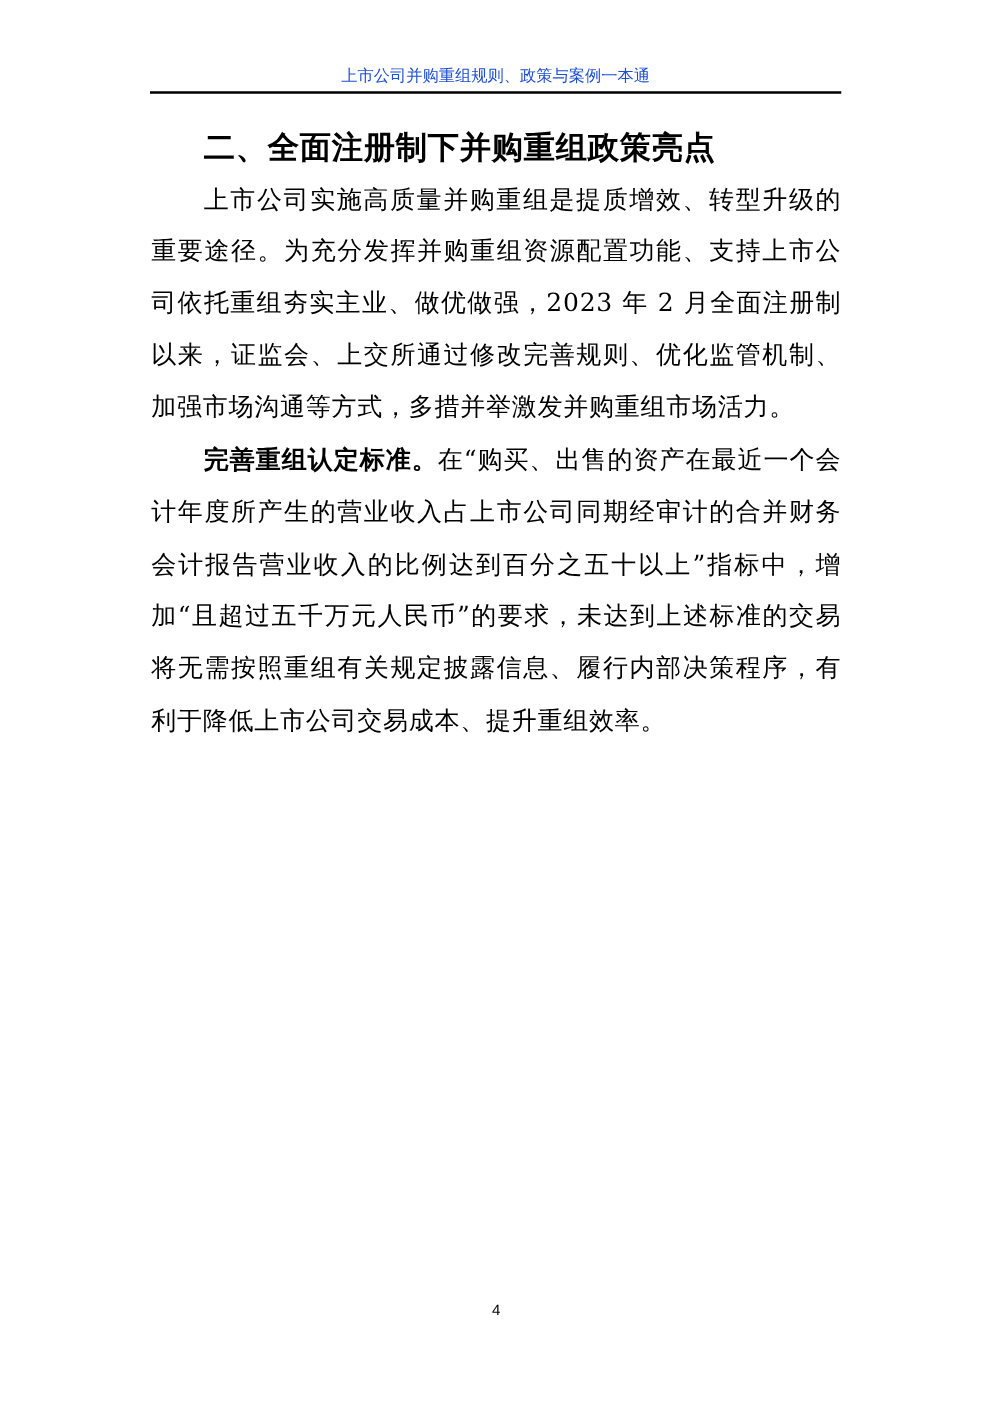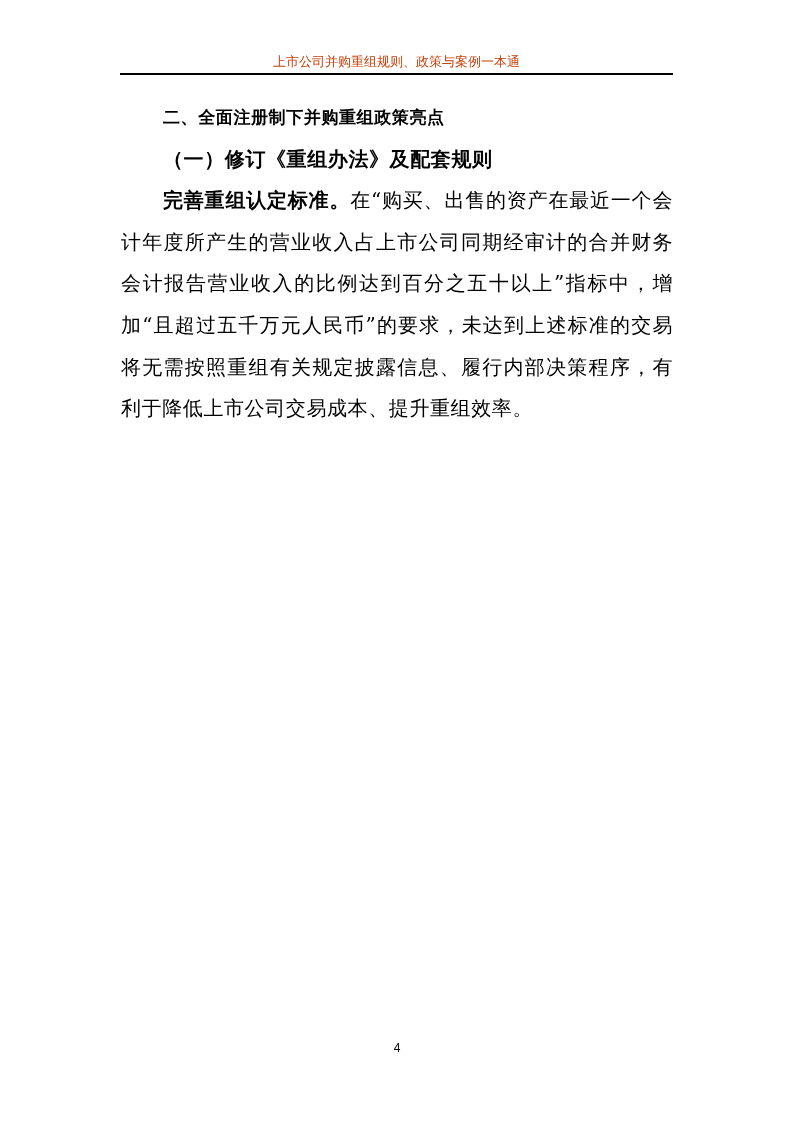--- a/index.html
+++ b/index.html
@@ -1,50 +1,50 @@
 <!DOCTYPE html>
 <html><head>
 <meta charset="utf-8">
 <style>
   html, body { margin: 0; padding: 0; background: #ffffff; }
   body { width: 794px; height: 1123px; position: relative; overflow: hidden;
          font-family: "DejaVu Serif", "Liberation Serif", serif; color: #000; }
   .running-header {
     position: absolute; left: 120px; top: 54px; width: 553px;
-    text-align: center; font-size: 13px; line-height: 16px; color: #c2410c;
+    text-align: center; font-size: 13px; line-height: 16px; color: #1d4ed8;
   }
   .header-rule {
     position: absolute; left: 120px; top: 73px; width: 553px; height: 0;
     border-top: 2px solid #000;
   }
   .content {
     position: absolute; left: 121px; top: 97px; width: 552px;
   }
   .h2, .h3, .p {
     margin: 0; font-size: 20px; line-height: 41.6px; letter-spacing: 0.6px;
     text-align: justify; text-align-last: left;
   }
-  .h2 { font-family: "DejaVu Sans", "Liberation Sans", sans-serif; font-weight: bold; text-indent: 42px; font-size: 17px; }
+  .h2 { font-family: "DejaVu Sans", "Liberation Sans", sans-serif; font-weight: bold; text-indent: 42px; font-size: 25px; }
   .h3 { font-weight: bold; text-indent: 42px; font-family: "DejaVu Sans", "Liberation Sans", sans-serif; font-size: 20px; }
   .p { text-indent: 42px; }
   .lead { font-weight: bold; font-family: Liberation Sans, sans-serif; }
   .page-number {
     position: absolute; left: 0; width: 794px; top: 1041px; text-align: center;
     font-size: 12px; font-family: "Liberation Sans", sans-serif; color: #000;
   }
 </style>
 </head>
 <body>
 
 <div class="running-header">上市公司并购重组规则、政策与案例一本通</div>
 <div class="header-rule"></div>
 
 <div class="content">
   <p class="h2">二、全面注册制下并购重组政策亮点</p>
+  <p class="p">上市公司实施高质量并购重组是提质增效、转型升级的重要途径。为充分发挥并购重组资源配置功能、支持上市公司依托重组夯实主业、做优做强，2023 年 2 月全面注册制以来，证监会、上交所通过修改完善规则、优化监管机制、加强市场沟通等方式，多措并举激发并购重组市场活力。</p>
 
-  <p class="h3">（一）修订《重组办法》及配套规则</p>
 
 
   <p class="p"><span class="lead">完善重组认定标准。</span><span>在“购买、出售的资产在最近一个会计年度所产生的营业收入占上市公司同期经审计的合并财务会计报告营业收入的比例达到百分之五十以上”指标中，增加“且超过五千万元人民币”的要求，未达到上述标准的交易将无需按照重组有关规定披露信息、履行内部决策程序，有利于降低上市公司交易成本、提升重组效率。</span></p>
 
 </div>
 
 <div class="page-number">4</div>
 
 </body></html>

